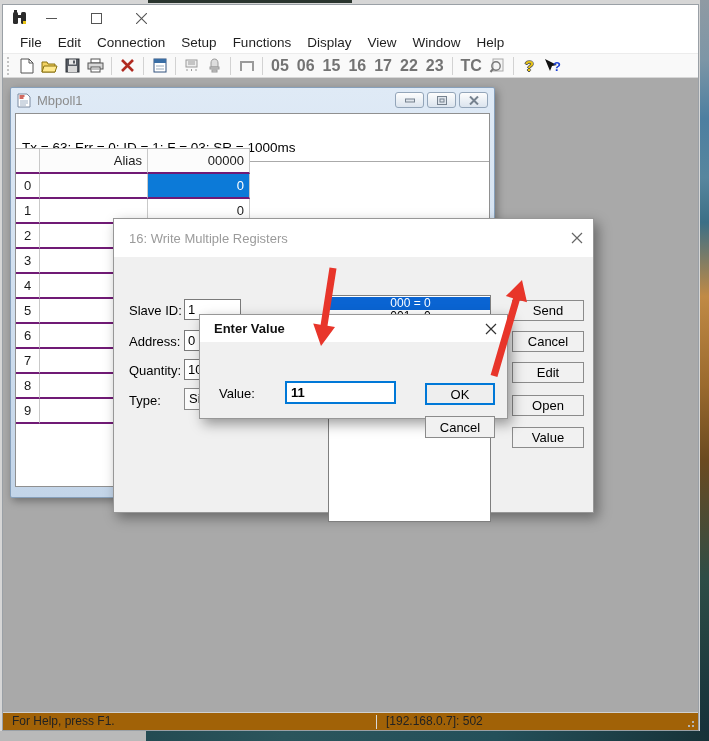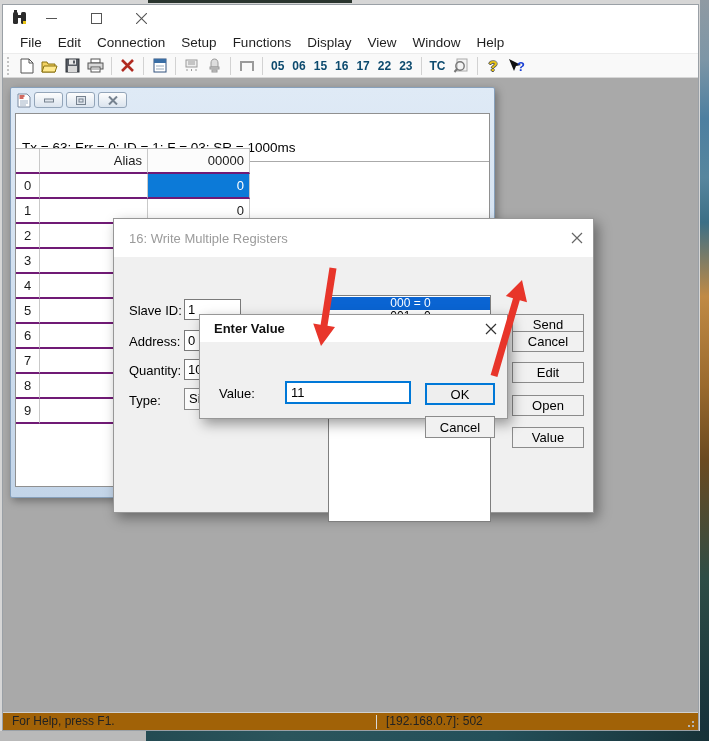--- a/index.html
+++ b/index.html
@@ -19,21 +19,21 @@
   #app { position:absolute; left:2px; top:4px; width:697px; height:727px; background:#fff; border:1px solid #9aa0a6; display:flex; flex-direction:column; }
   #titlebar { height:26px; display:flex; align-items:center; padding-left:9px; background:#fff; }
   #app-title { color:#9a9a9a; font-size:13px; margin-left:7px; flex:1; }
   .win-ctrl { width:45px; height:26px; display:flex; align-items:center; justify-content:center; }
   #menubar { height:22px; display:flex; align-items:center; padding-left:9px; background:#fff; }
   .menu-item { padding:2px 8px; font-size:13.5px; color:#1f1f1f; }
   #toolbar { height:25px; display:flex; align-items:center; padding-left:4px; background:#f9f9f9; border-top:1px solid #ececec; border-bottom:1px solid #d7d7d7; }
   .tb-grip { width:5px; height:18px; border-left:2px dotted #c3c3c3; margin-right:3px; }
   .tb-sep { width:1px; height:18px; background:#d2d2d2; margin:0 4px; }
   .tb-btn { width:23px; height:22px; display:flex; align-items:center; justify-content:center; }
-  .tb-num { font-weight:700; font-size:12px; padding:0 4px; color:#0c4a6e; }
+  .tb-num { font-weight:700; font-size:16px; padding:0 4px; color:#737373; }
   .q-yellow { color:#e8c414; font-weight:700; font-size:15px; text-shadow:-1px 0 #555,0 1px #555,1px 0 #888,0 -1px #888; }
 
   
   #mdi { flex:1; background:#a9a9a9; position:relative; }
   #statusbar { height:18px; background:#a16207; border-top:1px solid #d0d0d0; position:relative; font-size:12px; color:#222; }
   #sb-help { position:absolute; left:9px; top:1px; }
   #sb-sep { position:absolute; left:373px; top:2px; width:1px; height:14px; background:#d8d8d8; }
   #sb-conn { position:absolute; left:383px; top:1px; }
   #sb-grip { position:absolute; right:3px; bottom:2px; }
 
@@ -63,21 +63,21 @@
   #dlg-ev  .dlg-titlebar { height:27px; padding:0 10px 0 14px; }
   #dlg-wmr .dlg-title { color:#9b9b9b; font-size:13px; flex:1; }
   #dlg-ev  .dlg-title { color:#111; font-size:13px; font-weight:700; flex:1; }
   .fld-label { position:absolute; font-size:13px; color:#000; }
   .fld-input { position:absolute; width:57px; height:21px; border:1px solid #7a7a7a; background:#fff; font-family:inherit; font-size:13px; padding:0 3px; }
   #type-box { position:absolute; left:70px; top:131px; width:57px; height:22px; border:1px solid #8a8a8a; background:#fbfbfb; font-size:13px; padding:2px 0 0 4px; color:#000; }
   #listbox { position:absolute; left:214px; top:38px; width:163px; height:227px; background:#fff; border:1px solid #7f7f7f; font-size:12px; padding-top:1px; }
   .lb-item { height:13px; line-height:13px; padding-left:2px; color:#000; white-space:nowrap;text-align:center; }
   .lb-item.sel { background:#0a64d2; color:#fff; }
   .btn { position:absolute; width:72px; height:21px; background:#f1f1f1; border:1px solid #8b8b8b; font-family:inherit; font-size:13px; color:#000; text-align:center; line-height:19px; }
-  #ev-value { position:absolute; left:85px; top:39px; width:126px; height:23px; border:2px solid #0078d7; background:#fff; font-family:inherit; font-size:13px; padding:0 4px; }
+  #ev-value { position:absolute; left:85px; top:39px; width:111px; height:23px; border:2px solid #0078d7; background:#fff; font-family:inherit; font-size:13px; padding:0 4px;font-weight:bold; }
   #ev-ok { left:225px; top:41px; width:70px; height:22px; border:2px solid #0078d7; background:#eee; }
   #ev-cancel { left:225px; top:74px; width:70px; height:22px; }
 
   
   #arrows { position:absolute; left:0; top:0; width:709px; height:741px; z-index:40; pointer-events:none; }
 
   svg { display:block; }
 </style>
 </head>
 <body>
@@ -246,20 +246,21 @@
 
   <div id="child">
     <div id="child-titlebar">
       <span>
         <svg width="14" height="15" viewBox="0 0 14 15">
             <path d="M1 1 h9 l3 3 v10 h-12 z" fill="#fff" stroke="#7a8aa0"></path>
             <path d="M2.5 3 h5 M2.5 5 h4" stroke="#c23a2e" stroke-width="1.4"></path>
             <path d="M3 8 h8 M3 10 h8 M3 12 h6" stroke="#9fb0c4"></path>
           </svg>
       </span>
+      <span id="child-title">Mbpoll1</span>
       <span class="child-ctrl">
         <svg width="10" height="8" viewBox="0 0 10 8">
             <rect x="0.5" y="3" width="9" height="3" fill="#dfe5ec" stroke="#76828f"></rect>
           </svg>
       </span>
       <span class="child-ctrl">
         <svg width="10" height="9" viewBox="0 0 10 9">
             <rect x="0.5" y="0.5" width="9" height="8" fill="#dfe5ec" stroke="#76828f"></rect>
             <rect x="3" y="3" width="4" height="3" fill="none" stroke="#76828f"></rect>
           </svg>
@@ -339,21 +340,21 @@
       <span class="fld-label" style="left:15px; top:136px;">Type:</span>
       <div id="type-box">Sig</div>
 
       <div id="listbox">
         <div class="lb-item sel">000 = 0</div>
         <div class="lb-item">001 = 0</div>
         <div class="lb-item">002 = 0</div>
         <div class="lb-item">003 = 0</div>
       </div>
 
-      <button class="btn" style="left:398px; top:57px;">Send</button>
+      <button class="btn" style="left:398px; top:43px;">Send</button>
       <button class="btn" style="left:398px; top:74px;">Cancel</button>
       <button class="btn" style="left:398px; top:105px;">Edit</button>
       <button class="btn" style="left:398px; top:138px;">Open</button>
       <button class="btn" style="left:398px; top:170px;">Value</button>
     </div>
   </div>
 
   <div id="dlg-ev" class="dialog">
     <div class="dlg-titlebar">
       <span class="dlg-title">Enter Value</span>

